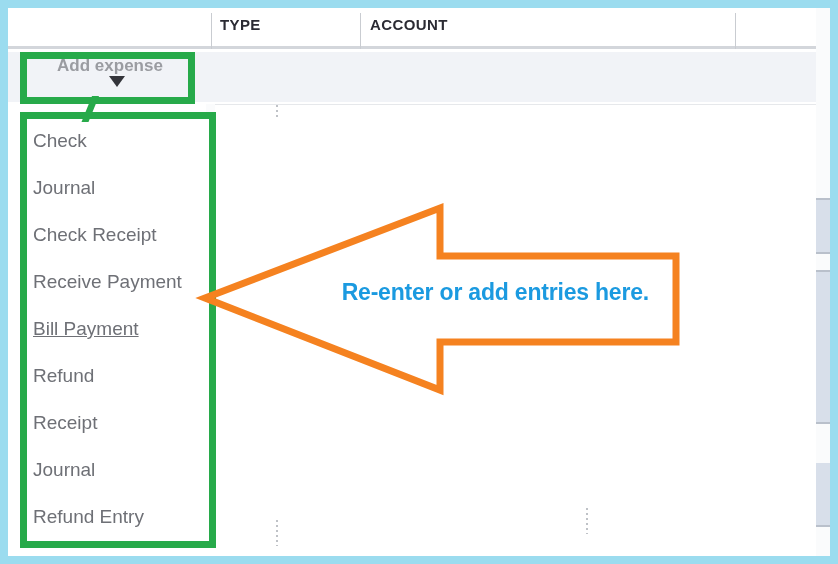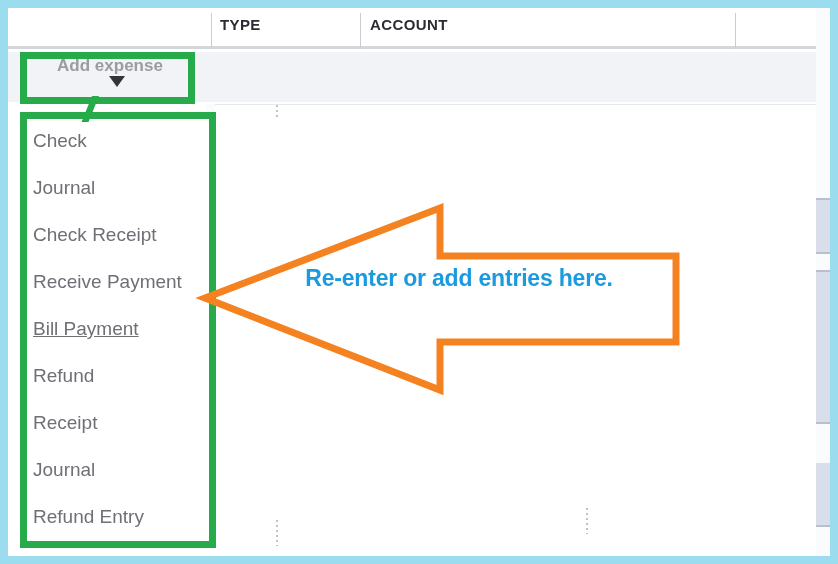--- a/index.html
+++ b/index.html
@@ -217,23 +217,23 @@
     position: absolute;
     left: 0;
     top: 0;
     width: 838px;
     height: 564px;
     pointer-events: none;
   }
   .callout-text {
     position: absolute;
     left: 261px;
-    top: 257px;
+    top: 271px;
     width: 380px;
-    text-align: center;
+    text-align: right;
     font-family: "Liberation Sans", sans-serif;
     font-size: 23px;
     font-weight: bold;
     color: #1b9ae0;
     letter-spacing: -0.2px;
     white-space: nowrap;
     pointer-events: none;
   }
 </style>
 </head>

